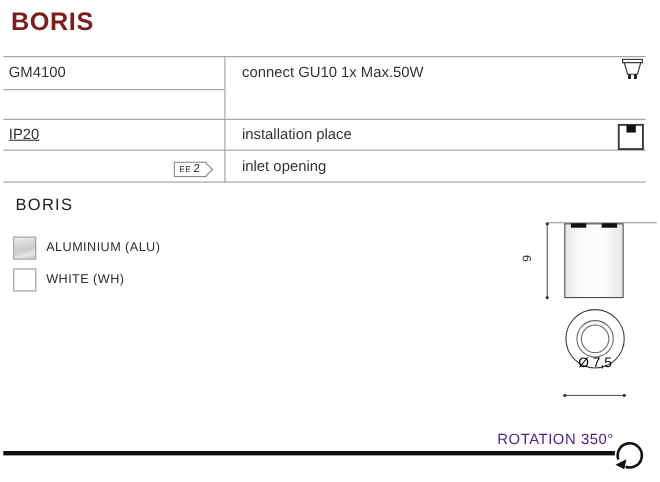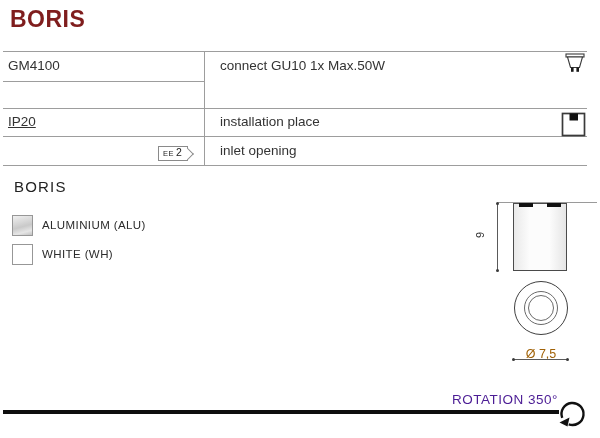--- a/index.html
+++ b/index.html
@@ -38,21 +38,21 @@
   .cylinder{left:513px;top:203px;width:54px;height:68px;border:1px solid #4a4a4a;box-sizing:border-box;
     background:linear-gradient(90deg,#e9e9e9,#fcfcfc 30%,#fcfcfc 68%,#e5e5e5);}
   .tab{position:absolute;top:203px;width:14px;height:4px;background:#111;}
   .dim-vline{left:497px;top:203px;width:1px;height:68px;background:#5a5a5a;}
   .dot{width:3px;height:3px;border-radius:50%;background:#3a3a3a;}
   .dim-label-v{left:477px;top:229px;font-size:11px;color:#333;transform:rotate(-90deg);}
   .circle{position:absolute;border-radius:50%;box-sizing:border-box;background:#fff;}
   .c-outer{left:514px;top:281px;width:54px;height:54px;border:1.3px solid #3f3f3f;}
   .c-mid{left:524px;top:291px;width:34px;height:34px;border:1px solid #6a6a6a;}
   .c-inner{left:528px;top:295px;width:26px;height:26px;border:1px solid #6a6a6a;}
-  .dim-label-d{left:513px;top:347px;width:56px;text-align:center;font-size:12.5px;color:#a16207;}
+  .dim-label-d{left:513px;top:323px;width:56px;text-align:center;font-size:12.5px;color:#000000;}
   .dim-hline{left:513px;top:359px;width:55px;height:1px;background:#5a5a5a;}
 
   
   .rotation-label{right:42px;top:392px;font-size:13.5px;letter-spacing:.5px;color:#4c1d95;}
   .thick-line{left:3px;top:410px;width:556px;height:4px;background:#0e0e0e;}
   .rot-icon{left:555px;top:399px;}
 </style>
 </head>
 <body>
 

